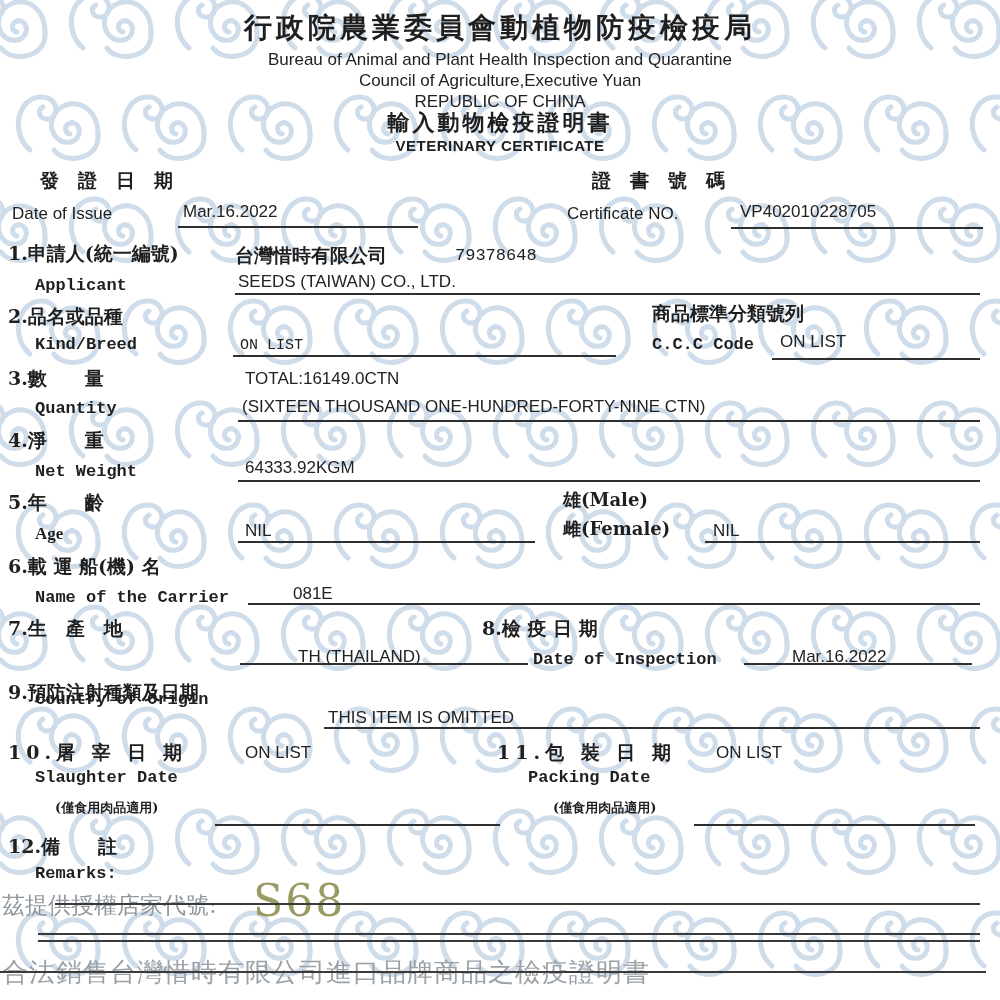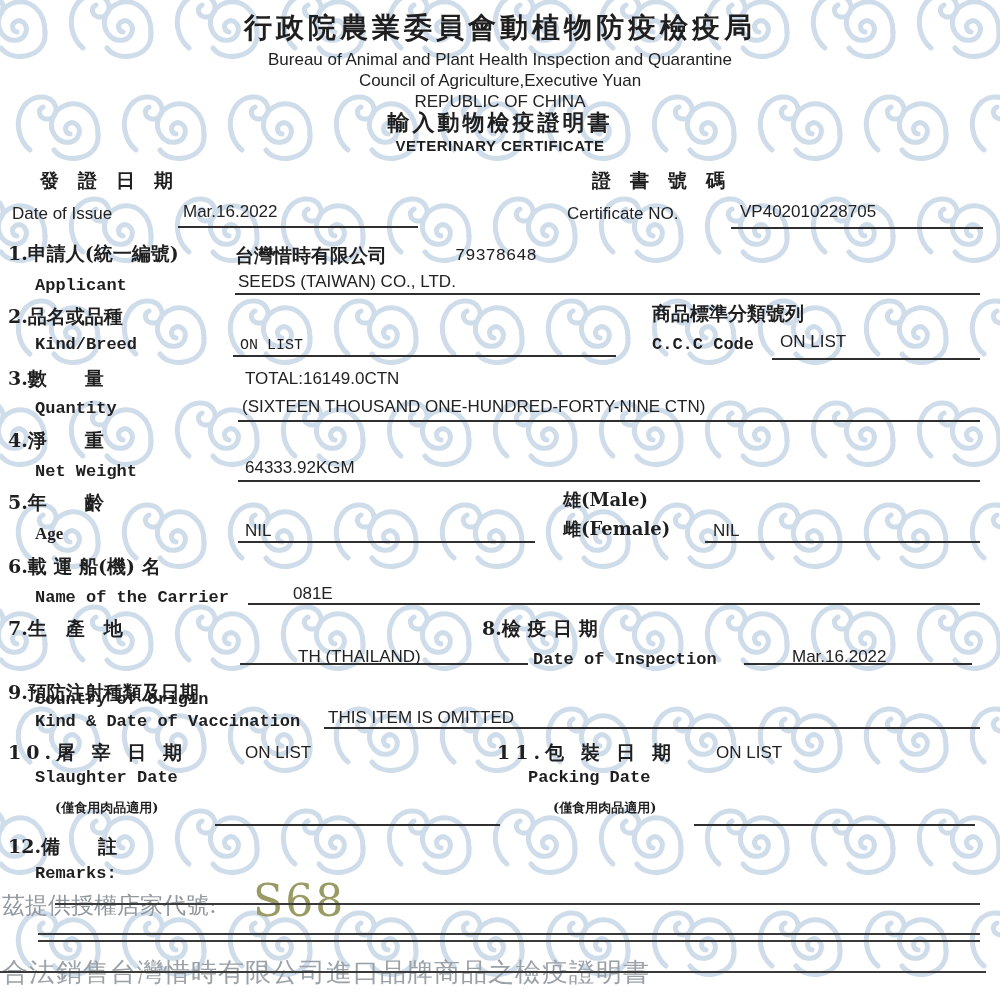--- a/index.html
+++ b/index.html
@@ -222,21 +222,20 @@
   <div class="t lbl-zh" style="left:8px;top:618px;">7.生　產　地</div>
   <div class="t lbl-zh" style="left:482px;top:618px;">8.檢 疫 日 期</div>
   <div class="t lbl-en" style="left:35px;top:650px;margin-top:40px;">Country of Origin</div>
   <div class="t val" style="left:298px;top:647px;">TH (THAILAND)</div>
   <div class="ul" style="left:240px;top:663px;width:288px;"></div>
   <div class="t lbl-en" style="left:533px;top:650px;">Date of Inspection</div>
   <div class="t val" style="left:792px;top:647px;">Mar.16.2022</div>
   <div class="ul" style="left:744px;top:663px;width:228px;"></div>
 
   <div class="t lbl-zh" style="left:8px;top:682px;">9.預防注射種類及日期</div>
-  <div class="t lbl-en" style="left:35px;top:712px;">Kind &amp; Date of Vaccination</div>
   <div class="t val" style="left:328px;top:708px;">THIS ITEM IS OMITTED</div>
   <div class="ul" style="left:324px;top:727px;width:656px;"></div>
 
   <div class="t lbl-zh sp" style="left:8px;top:742px;">10.屠 宰 日 期</div>
   <div class="t val" style="left:245px;top:743px;">ON LIST</div>
   <div class="t lbl-en" style="left:35px;top:768px;">Slaughter Date</div>
   <div class="t note-zh" style="left:55px;top:801px;">(僅食用肉品適用)</div>
   <div class="ul" style="left:215px;top:824px;width:285px;"></div>
   <div class="t lbl-zh sp" style="left:497px;top:742px;">11.包 裝 日 期</div>
   <div class="t val" style="left:716px;top:743px;">ON LIST</div>

